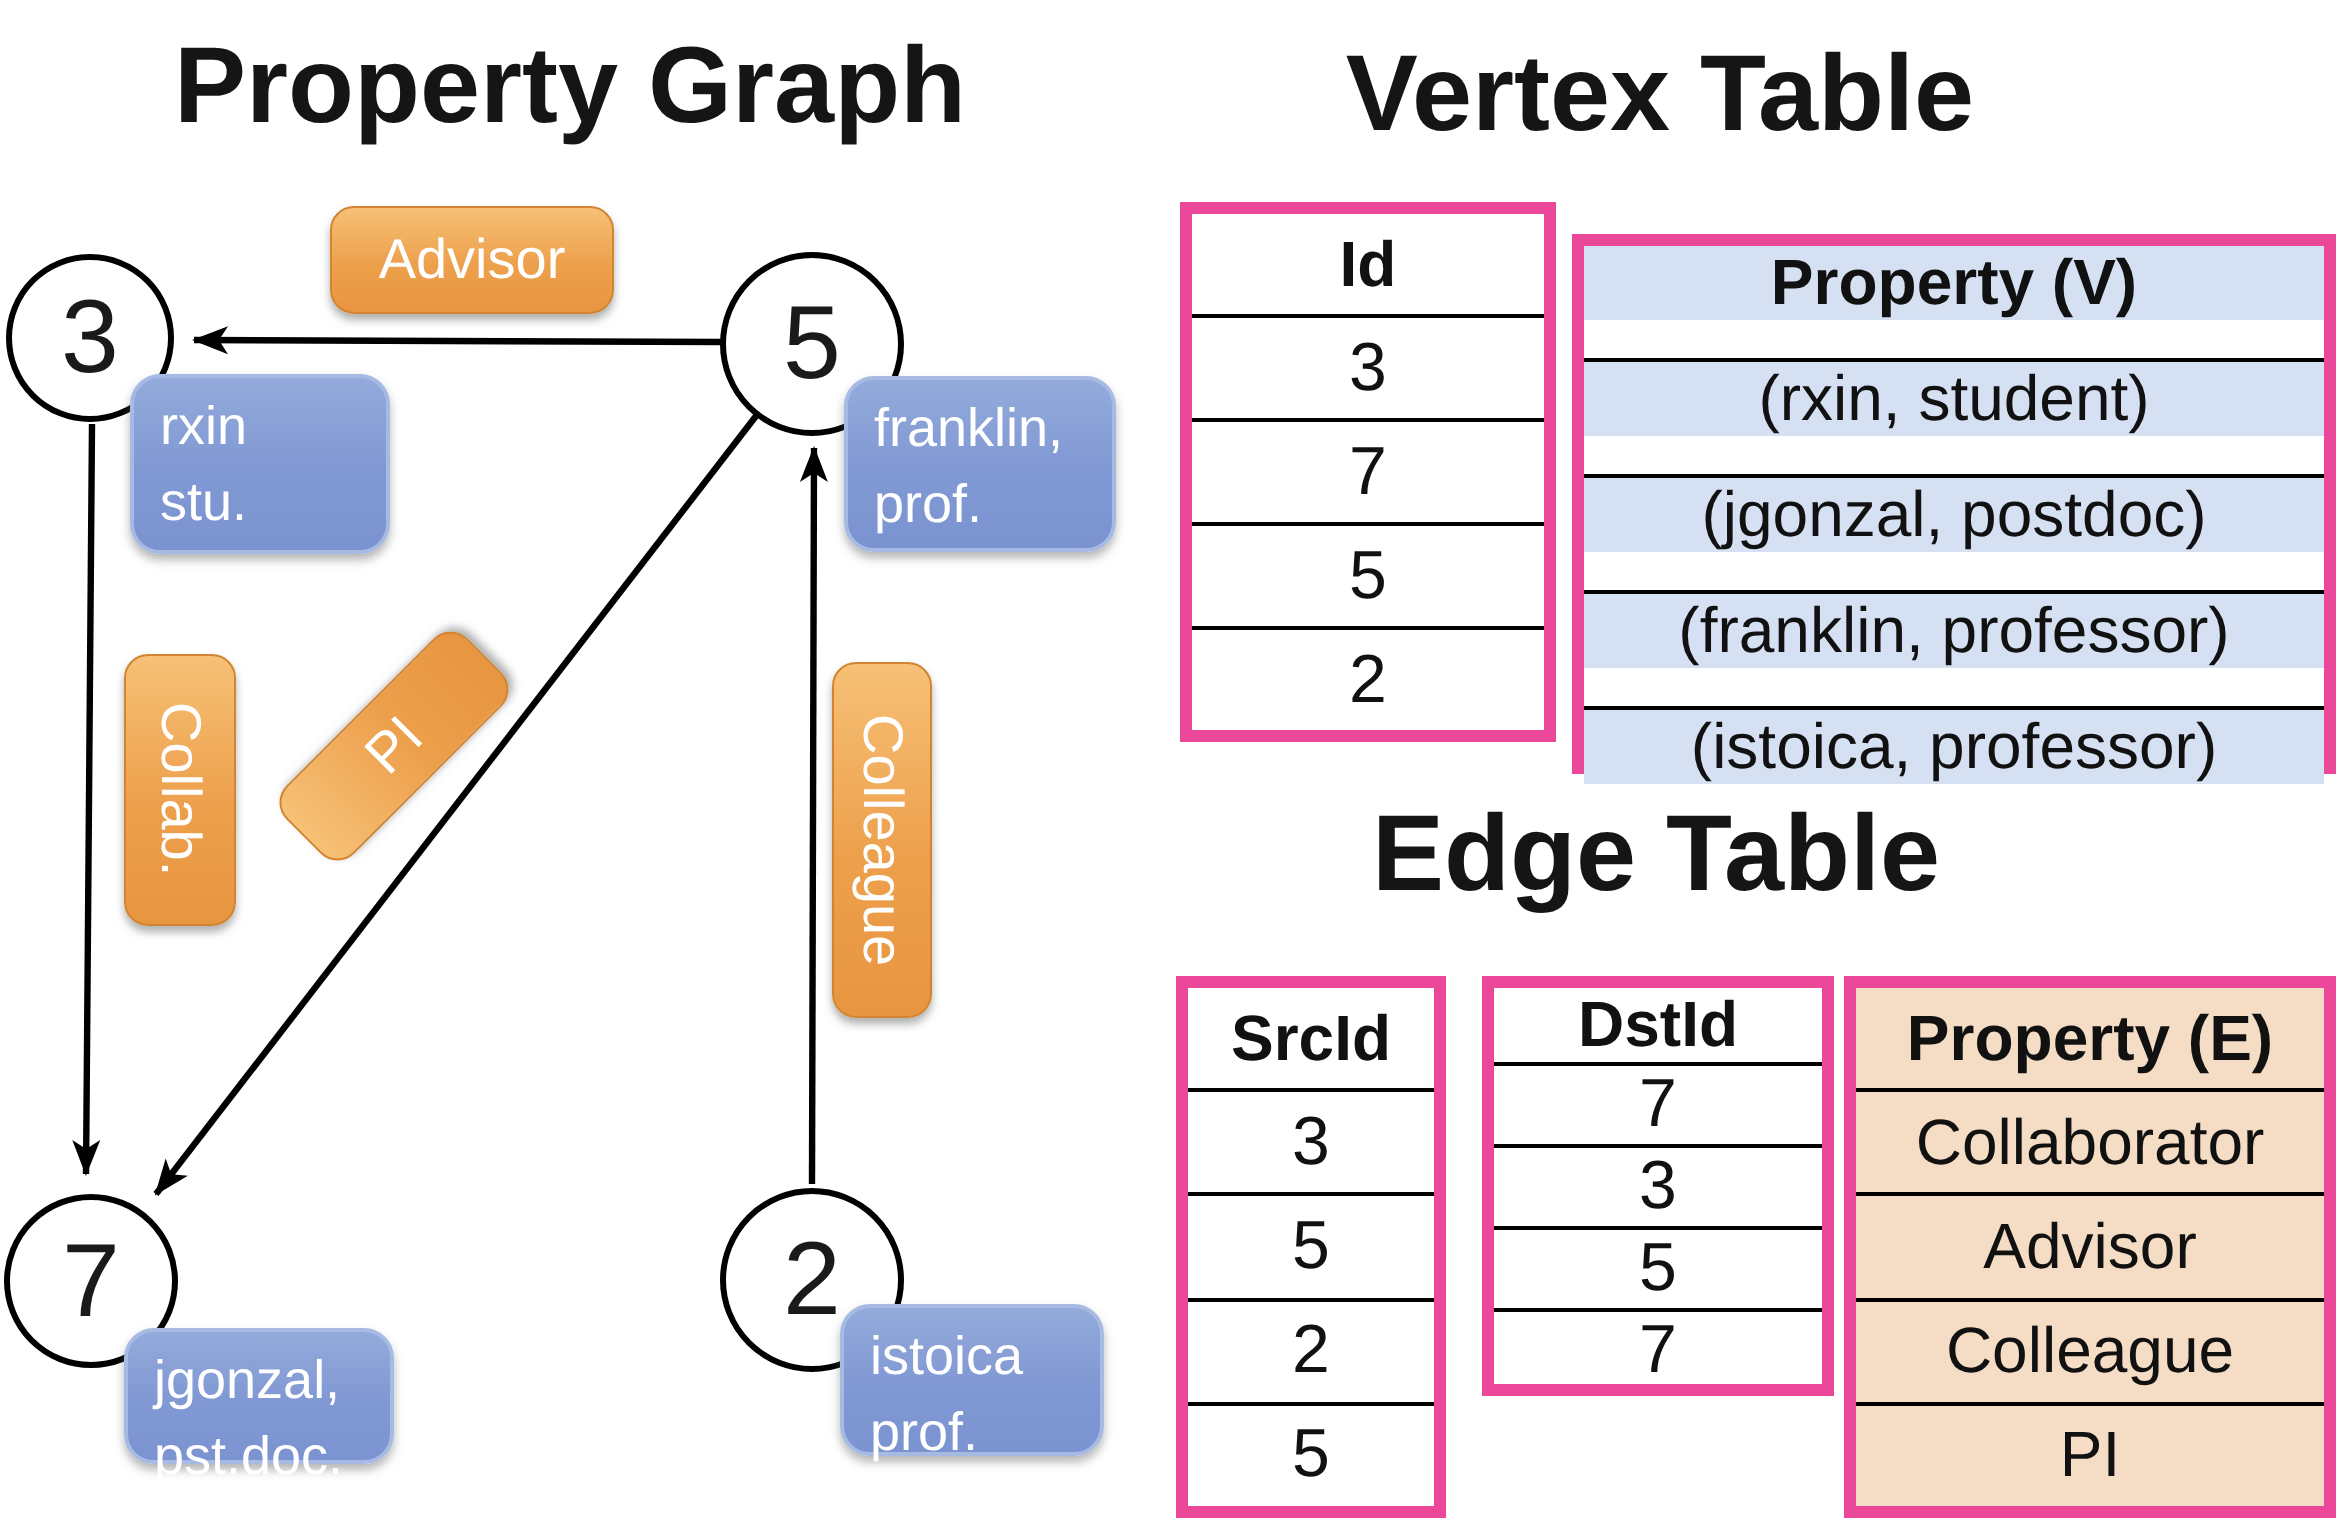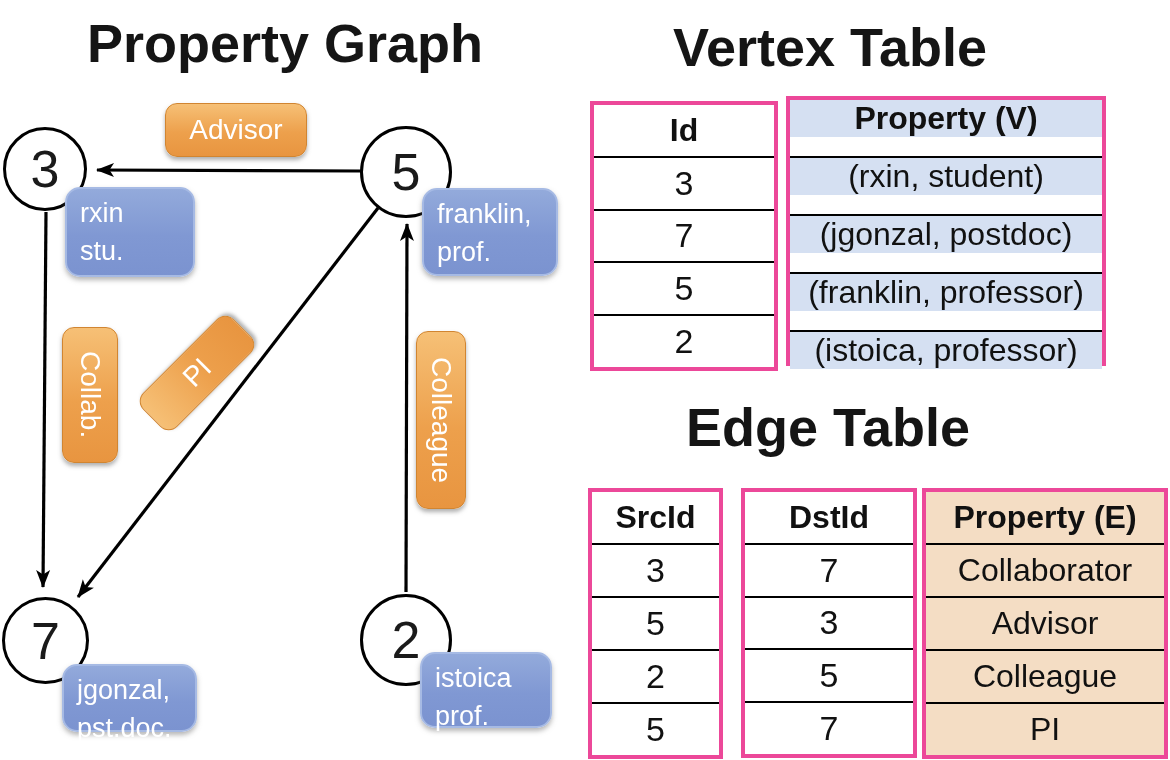--- a/index.html
+++ b/index.html
@@ -28,21 +28,21 @@
   .pill.pi-rot{transform:rotate(-135deg);}
 
   
   .vbox{position:absolute;box-sizing:border-box;border-radius:15px;
         background:linear-gradient(180deg,#93aadb 0%,#8098d3 55%,#7b93d0 100%);
         border:2px solid #a6bae4;box-shadow:0 3px 5px rgba(110,110,110,.5);
         color:#fff;font-size:27px;line-height:1.4;padding:6px 18px 4px 13px;}
 
   
   .tcol{position:absolute;display:flex;flex-direction:column;box-sizing:border-box;
-        border:4px solid #ec4899;background:#fff;}
+        border:6px solid #ec4899;background:#fff;}
   .tcell{flex:1;display:flex;align-items:center;justify-content:center;
          font-size:34px;box-sizing:border-box;white-space:nowrap;}
   .tcell + .tcell{border-top:2px solid #000;}
   .tcell.head{font-weight:bold;font-size:32px;}
   .fill-vblue .tcell{background:#d5e0f2;}
   .fill-etan .tcell{background:#f4ddc4;}
   .tcell.txt{font-size:32px;}
 </style>
 </head>
 <body>
@@ -100,36 +100,36 @@
   <div class="big-title" style="left:830px;top:20px;">Vertex Table</div>
   <div class="big-title" style="left:828px;top:400px;">Edge Table</div>
 
   <div class="tcol" style="left:590px;top:101px;width:188px;height:270px;">
     <div class="tcell head">Id</div>
     <div class="tcell">3</div>
     <div class="tcell">7</div>
     <div class="tcell">5</div>
     <div class="tcell">2</div>
   </div>
-  <div class="tcol fill-vblue" style="left:786px;top:96px;width:320px;height:270px;gap:19px;">
+  <div class="tcol fill-vblue" style="left:786px;top:117px;width:382px;height:270px;gap:19px;">
     <div class="tcell head">Property (V)</div>
     <div class="tcell txt">(rxin, student)</div>
     <div class="tcell txt">(jgonzal, postdoc)</div>
     <div class="tcell txt">(franklin, professor)</div>
     <div class="tcell txt">(istoica, professor)</div>
   </div>
 
   <div class="tcol" style="left:588px;top:488px;width:135px;height:271px;">
     <div class="tcell head">SrcId</div>
     <div class="tcell">3</div>
     <div class="tcell">5</div>
     <div class="tcell">2</div>
     <div class="tcell">5</div>
   </div>
-  <div class="tcol" style="left:741px;top:488px;width:176px;height:270px;">
+  <div class="tcol" style="left:741px;top:488px;width:176px;height:210px;">
     <div class="tcell head">DstId</div>
     <div class="tcell">7</div>
     <div class="tcell">3</div>
     <div class="tcell">5</div>
     <div class="tcell">7</div>
   </div>
   <div class="tcol fill-etan" style="left:922px;top:488px;width:246px;height:271px;justify-content:center;">
     <div class="tcell head">Property (E)</div>
     <div class="tcell txt">Collaborator</div>
     <div class="tcell txt">Advisor</div>

